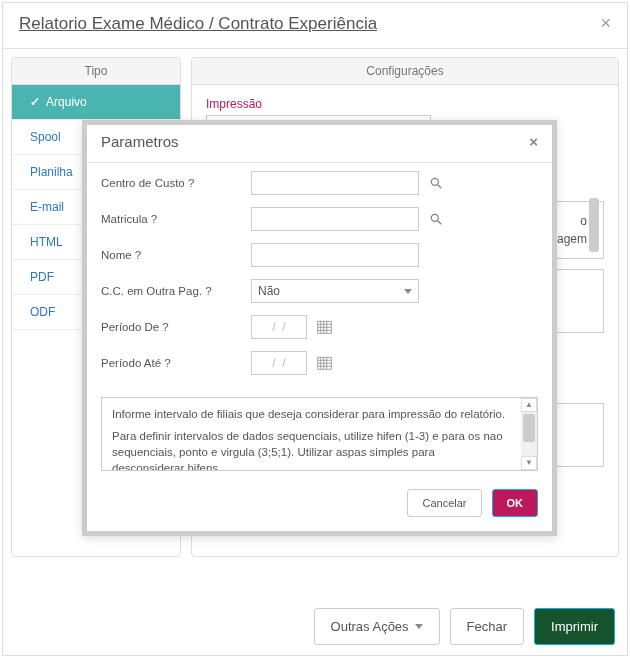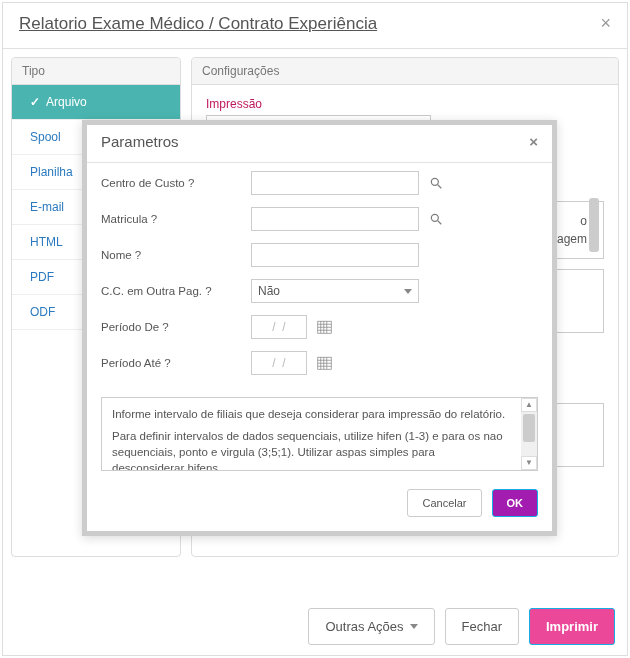--- a/index.html
+++ b/index.html
@@ -7,39 +7,39 @@
 
   .outer-border { position: absolute; top: 2px; left: 2px; right: 2px; bottom: 2px; border: 1px solid #ddd; }
 
   .main-header { display: flex; align-items: center; justify-content: space-between; padding: 10px 16px 14px 16px; border-bottom: 1px solid #e0e0e0; }
   .main-title { font-size: 17px; color: #555; font-weight: normal; text-decoration: underline; }
   .main-close { color: #999; font-size: 18px; cursor: pointer; }
 
   .main-body { display: flex; padding: 8px; gap: 10px; }
 
   .panel { border: 1px solid #ddd; border-radius: 4px; }
-  .panel-header { background: #f5f5f5; color: #777; font-size: 12px; padding: 6px 10px; border-bottom: 1px solid #ddd; border-radius: 4px 4px 0 0; }
+  .panel-header { background: #f5f5f5; color: #777; font-size: 12px; padding: 6px 10px; border-bottom: 1px solid #ddd; border-radius: 4px 4px 0 0; text-align: center; }
 
   .left-panel { width: 170px; }
   .type-list { list-style: none; }
   .type-item { font-size: 12px; padding: 10px 18px; border-bottom: 1px solid #eee; color: #2b7abf; cursor: pointer; }
   .type-item.active { background: #4ab5b0; color: #fff; position: relative; }
   .type-item.active::before { content: "✓"; margin-right: 6px; font-weight: bold; }
 
   .right-panel { flex: 1; height: 500px; }
   .config-body { padding: 12px 14px; }
   .config-label { font-size: 12px; color: #be185d; margin-bottom: 4px; }
   .config-input { width: 225px; border: 1px solid #ccc; padding: 5px 8px; font-size: 12px; color: #555; }
   .peek-box { border: 1px solid #ccc; padding: 10px 16px; margin-top: 60px; font-size: 12px; color: #555; text-align: right; width: 120px; margin-left: auto; line-height: 1.5; position: relative; }
   .peek-box2 { border: 1px solid #ccc; height: 64px; margin-top: 10px; margin-left: auto; width: 120px; }
   .peek-box3 { border: 1px solid #ccc; height: 64px; margin-top: 70px; margin-left: auto; width: 120px; }
 
   .footer { position: absolute; bottom: 10px; right: 12px; display: flex; gap: 10px; align-items: flex-end; }
   .btn { border: 1px solid #ccc; background: #fff; padding: 10px 16px; font-size: 13px; color: #555; border-radius: 3px; cursor: pointer; display: inline-flex; align-items: center; gap: 6px; }
-  .btn.primary { background: #ec4899; border-color: #14aee5; color: #fff; font-weight: bold; }
+  .btn.primary { background: #14532d; border-color: #14aee5; color: #fff; font-weight: normal; }
   .caret { width: 0; height: 0; border-left: 4px solid transparent; border-right: 4px solid transparent; border-top: 5px solid #888; }
 
   
   .modal { position: absolute; top: 120px; left: 82px; width: 475px; background: #fff; border: 5px solid #ccc; box-shadow: 0 2px 10px rgba(0,0,0,0.15); }
   .modal-header { display: flex; justify-content: space-between; align-items: center; padding: 8px 14px 12px 14px; border-bottom: 1px solid #e3e3e3; }
   .modal-title { font-size: 15px; color: #555; font-weight: normal; }
   .modal-close { color: #888; font-size: 15px; cursor: pointer; font-weight: bold; }
   .modal-body { padding: 8px 14px 4px 14px; }
   .form-row { display: flex; align-items: center; margin-bottom: 12px; }
   .form-label { width: 150px; font-size: 11.5px; color: #555; }
@@ -53,21 +53,21 @@
 
   .help-box { margin: 6px 14px 10px 14px; border: 1px solid #ccc; padding: 8px 10px; font-size: 11.5px; color: #555; height: 74px; overflow: hidden; position: relative; line-height: 1.4; }
   .help-box .scrollbar { position: absolute; right: 0; top: 0; bottom: 0; width: 16px; background: #f0f0f0; }
   .help-box .sb-btn { position: absolute; left: 0; width: 16px; height: 14px; background: #fff; border: 1px solid #ddd; display: flex; align-items: center; justify-content: center; font-size: 8px; color: #888; }
   .help-box .sb-btn.up { top: 0; }
   .help-box .sb-btn.dn { bottom: 0; }
   .help-box .sb-thumb { position: absolute; left: 2px; right: 2px; top: 16px; height: 28px; background: #ccc; border-radius: 2px; }
 
   .modal-footer { display: flex; justify-content: flex-end; gap: 10px; padding: 8px 14px 14px; }
   .mbtn { border: 1px solid #ccc; background: #fff; padding: 7px 14px; font-size: 11px; color: #555; border-radius: 3px; cursor: pointer; }
-  .mbtn.primary { background: #a21caf; border-color: #14aee5; color: #fff; font-weight: bold; }
+  .mbtn.primary { background: #be185d; border-color: #14aee5; color: #fff; font-weight: bold; }
 
   .right-scroll { position: absolute; right: 28px; top: 195px; width: 10px; height: 54px; background: #ccc; border-radius: 3px; }
 </style>
 </head>
 <body>
 
 <div class="outer-border">
   <div class="main-header">
     <div class="main-title">Relatorio Exame Médico / Contrato Experiência</div>
     <div class="main-close">×</div>

